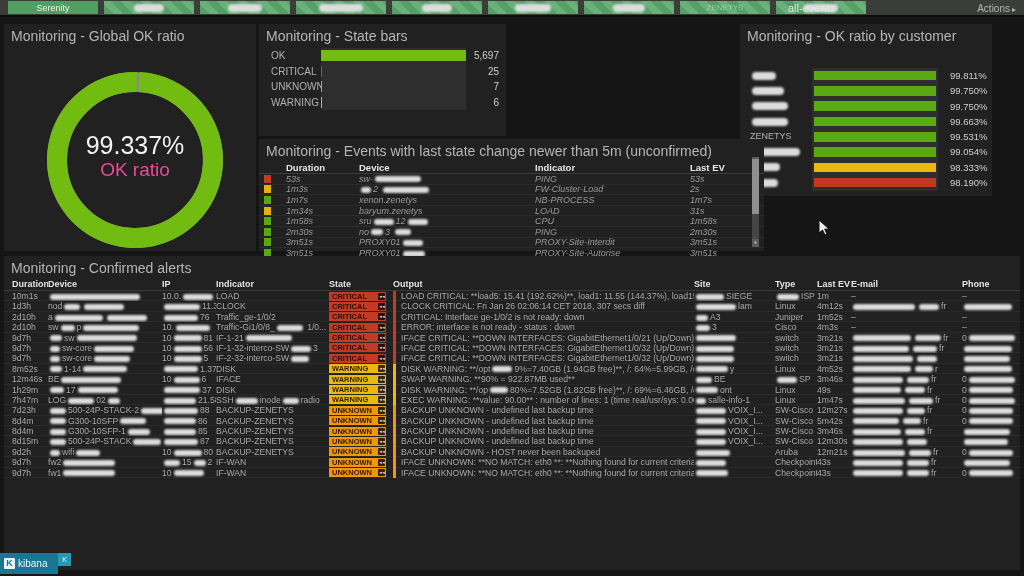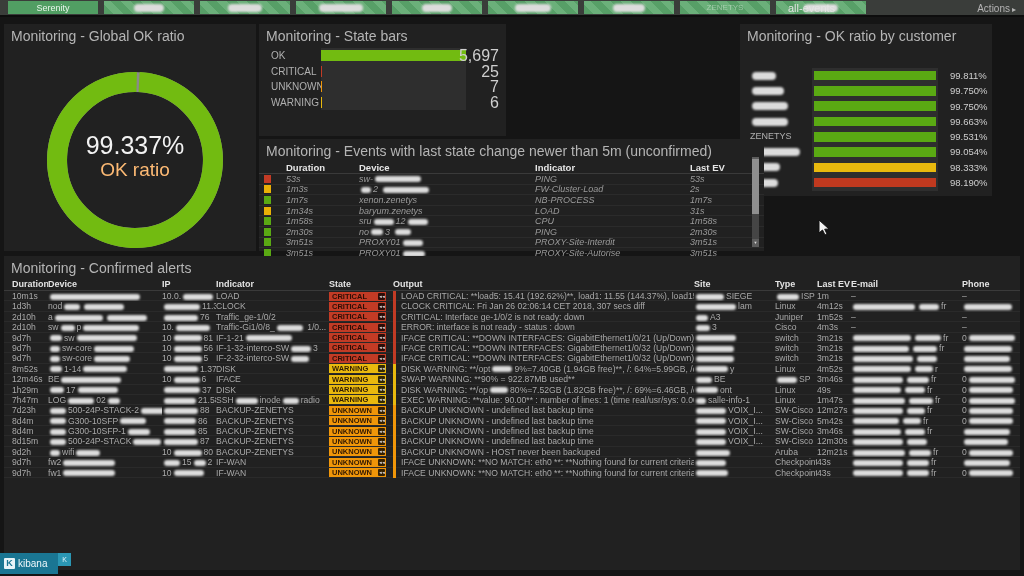--- a/index.html
+++ b/index.html
@@ -21,30 +21,30 @@
   .panel{position:absolute;background:#212121;}
   .ptitle{font-size:14px;color:#b5b5b5;padding:4px 7px 2px 7px;white-space:nowrap;overflow:hidden;}
 
   
   .blur{display:inline-block;height:6px;border-radius:3px;background:#dcdcdc;filter:blur(1px);vertical-align:middle;margin:0 2px;}
 
   
   .donut-wrap{position:absolute;left:36px;top:46px;width:190px;height:180px;}
   .donut-center{position:absolute;left:0;top:62px;width:190px;text-align:center;}
   .donut-value{font-size:25px;color:#f2f2f2;line-height:27px;}
-  .donut-label{font-size:19px;color:#fdba74;line-height:22px;}
+  .donut-label{font-size:19px;color:#ec4899;line-height:22px;}
 
   
   .sb-labels{position:absolute;left:12px;top:24px;width:50px;}
   .sb-labels div{height:15.5px;line-height:15.5px;font-size:10px;color:#b0b0b0;}
   .sb-plot{position:absolute;left:62px;top:24px;width:145px;height:62px;background:#2e2e2e;}
   .sb-barrow{height:15.5px;display:flex;align-items:center;}
   .sb-bar{height:11px;}
   .sb-values{position:absolute;right:7px;top:24px;width:44px;text-align:right;}
-  .sb-values div{height:15.5px;line-height:15.5px;font-size:16px;color:#cfcfcf;}
+  .sb-values div{height:15.5px;line-height:15.5px;font-size:10px;color:#cfcfcf;}
 
   
   .oc-labels{position:absolute;left:10px;top:44px;width:60px;}
   .oc-labels div{height:15.3px;line-height:15.3px;font-size:9px;color:#b0b0b0;white-space:nowrap;overflow:hidden;}
   .oc-labels .blur{height:8px;border-radius:4px;}
   .oc-plot{position:absolute;left:72px;top:44px;width:126px;height:123px;background:#2e2e2e;}
   .oc-barrow{height:15.3px;display:flex;align-items:center;padding:0 2px;}
   .oc-bar{height:9.5px;width:100%;}
   .oc-values{position:absolute;left:210px;top:44px;width:40px;}
   .oc-values div{height:15.3px;line-height:15.3px;font-size:9.5px;color:#cfcfcf;}

